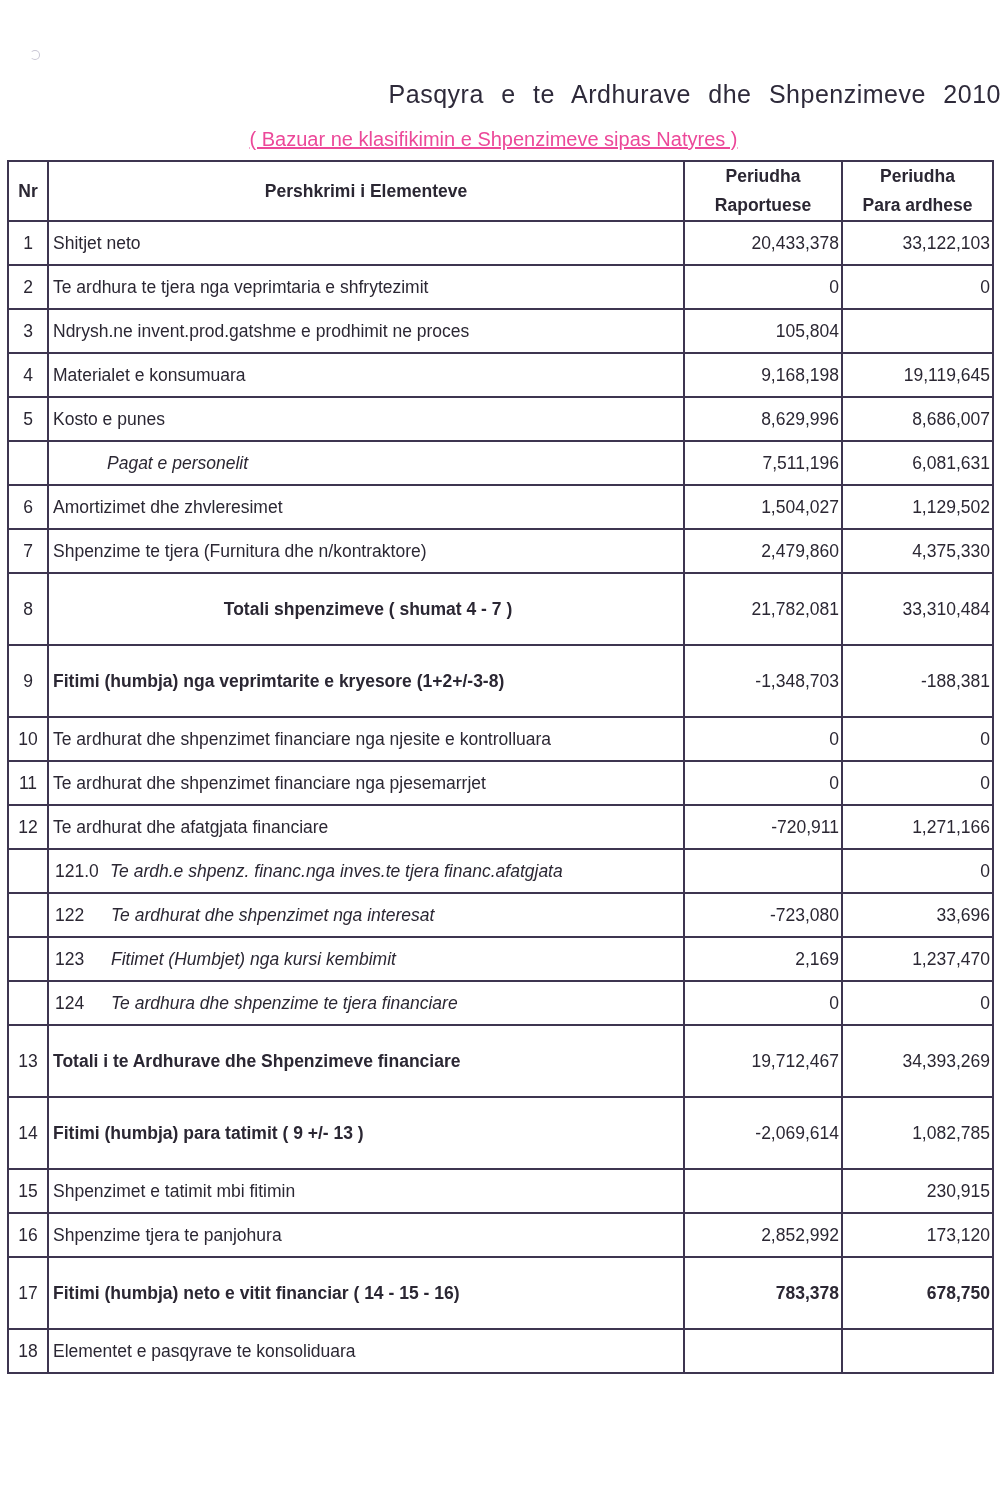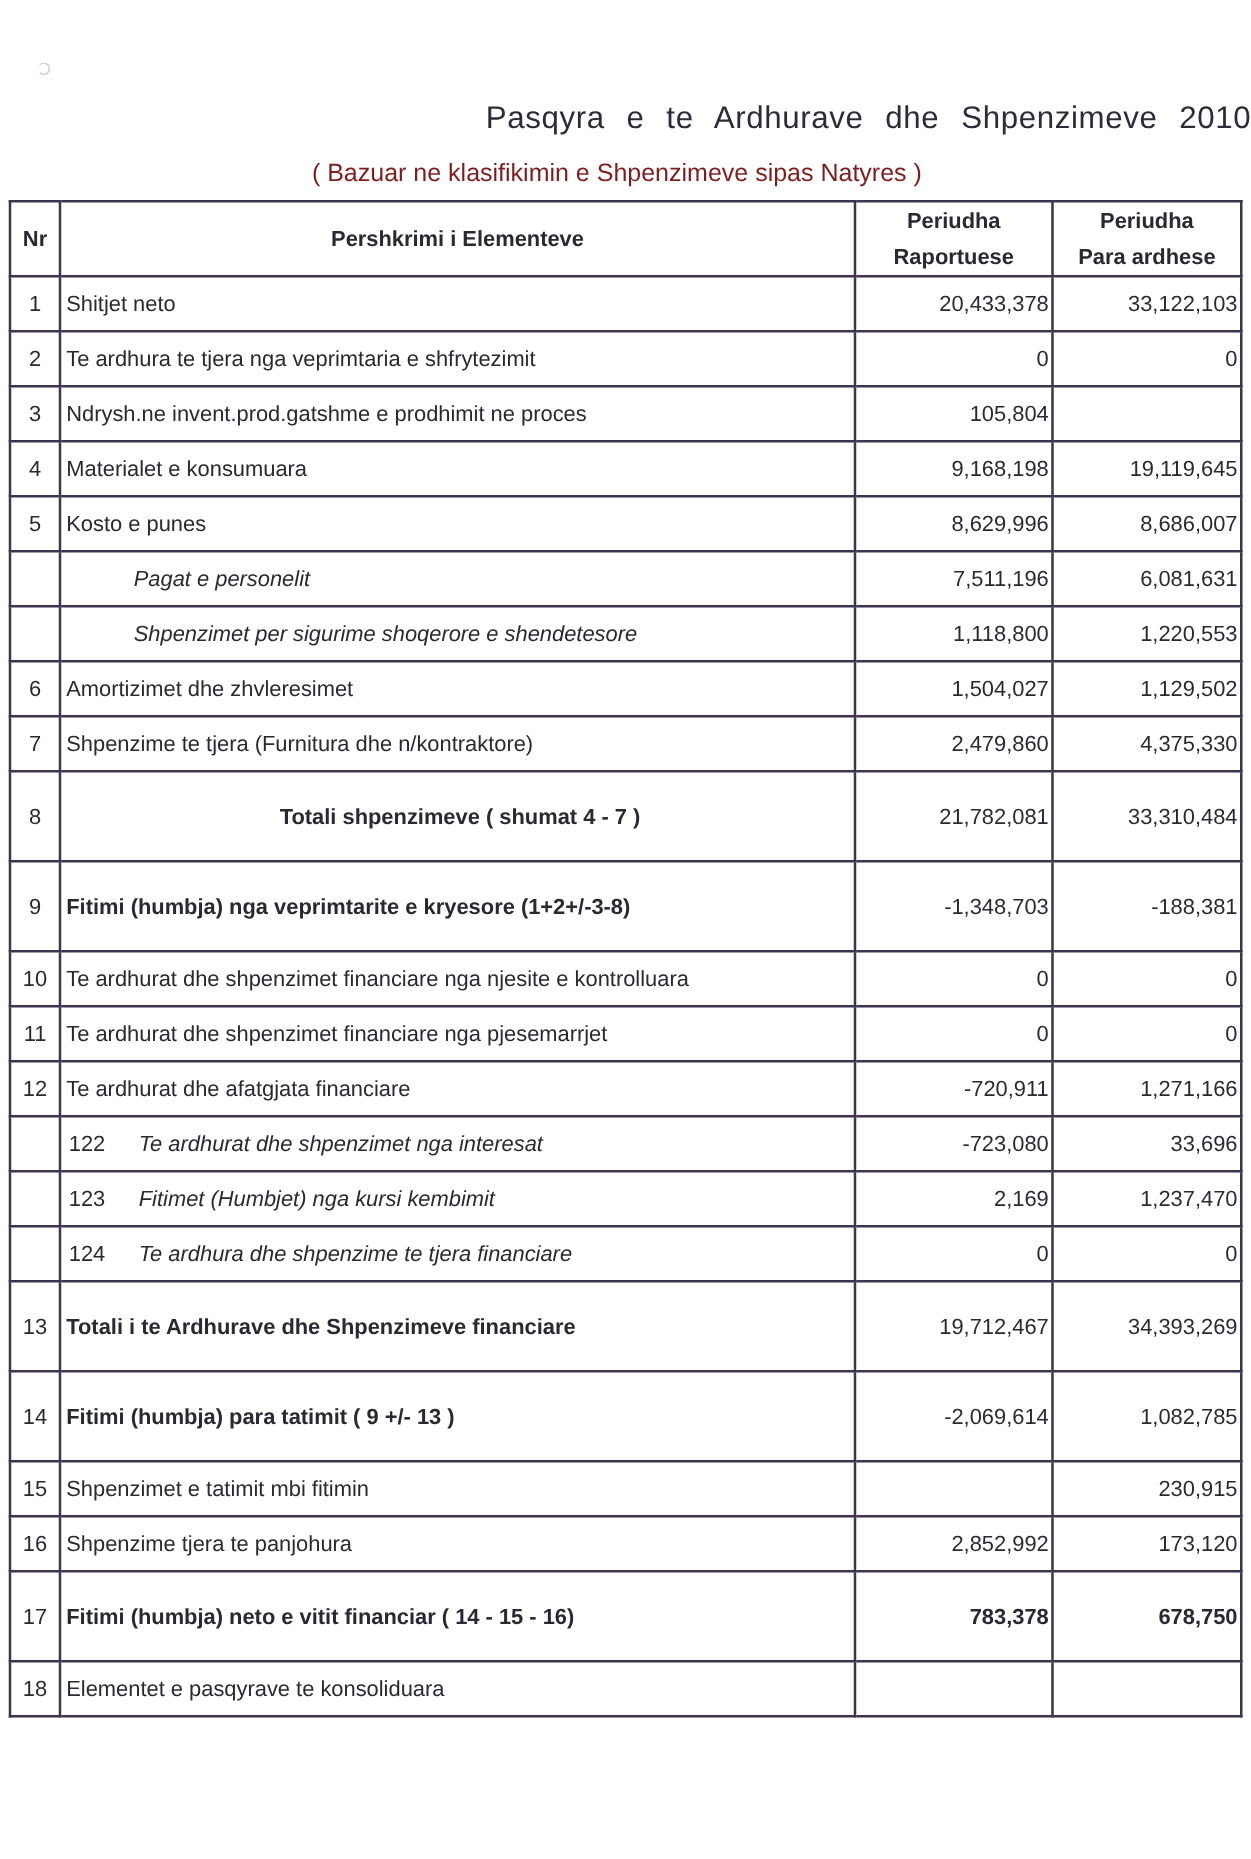--- a/index.html
+++ b/index.html
@@ -1,21 +1,21 @@
 <!DOCTYPE html>
 <html><head>
 <meta charset="utf-8">
 <style>
   html, body { margin: 0; padding: 0; background: #ffffff; }
   body { width: 1001px; height: 1487px; position: relative; overflow: hidden;
          font-family: "Liberation Sans", sans-serif; color: #2b2733; }
   .title { position: absolute; left: 0; width: 1001px; top: 80px; text-align: right;
            font-size: 25px; letter-spacing: 0.5px; color: #2e2a3a; word-spacing: 10px; }
   .subtitle { position: absolute; left: 0; width: 987px; top: 128px; text-align: center;
-              font-size: 20px; color: #7f1d1d; }
+              font-size: 20px; color: #ec4899; text-decoration: underline; }
   table.stmt { position: absolute; left: 7px; top: 160px; border-collapse: collapse;
                table-layout: fixed; width: 985px; }
   table.stmt td, table.stmt th {
     border: 2px solid #3d3550; padding: 0; font-size: 17.5px; color: #2b2733;
     overflow: hidden; white-space: nowrap;
   }
   table.stmt th { font-weight: bold; font-size: 17.5px; line-height: 29px; }
   col.c-nr { width: 40px; }
   col.c-desc { width: 636px; }
   col.c-cur { width: 158px; }
@@ -100,26 +100,20 @@
       <td class="num">8,686,007</td>
     </tr>
 
     <tr class="r46">
       <td class="nr"></td>
       <td class="desc"><span class="sub-italic">Pagat e personelit</span></td>
       <td class="num">7,511,196</td>
       <td class="num">6,081,631</td>
     </tr>
 
-    <tr class="r46">
-      <td class="nr"></td>
-      <td class="desc"><span class="sub-italic">Shpenzimet per sigurime shoqerore e shendetesore</span></td>
-      <td class="num">1,118,800</td>
-      <td class="num">1,220,553</td>
-    </tr>
 
     <tr class="r46">
       <td class="nr">6</td>
       <td class="desc">Amortizimet dhe zhvleresimet</td>
       <td class="num">1,504,027</td>
       <td class="num">1,129,502</td>
     </tr>
 
     <tr class="r46">
       <td class="nr">7</td>
@@ -156,20 +150,26 @@
       <td class="num">0</td>
     </tr>
 
     <tr class="r46">
       <td class="nr">12</td>
       <td class="desc">Te ardhurat dhe afatgjata financiare</td>
       <td class="num">-720,911</td>
       <td class="num">1,271,166</td>
     </tr>
 
+    <tr class="r46">
+      <td class="nr"></td>
+      <td class="desc"><span class="code-wide">121.0</span><span class="it">Te ardh.e shpenz. financ.nga inves.te tjera financ.afatgjata</span></td>
+      <td class="num"></td>
+      <td class="num">0</td>
+    </tr>
 
     <tr class="r46">
       <td class="nr"></td>
       <td class="desc"><span class="code">122</span><span class="it">Te ardhurat dhe shpenzimet nga interesat</span></td>
       <td class="num">-723,080</td>
       <td class="num">33,696</td>
     </tr>
 
     <tr class="r46">
       <td class="nr"></td>

